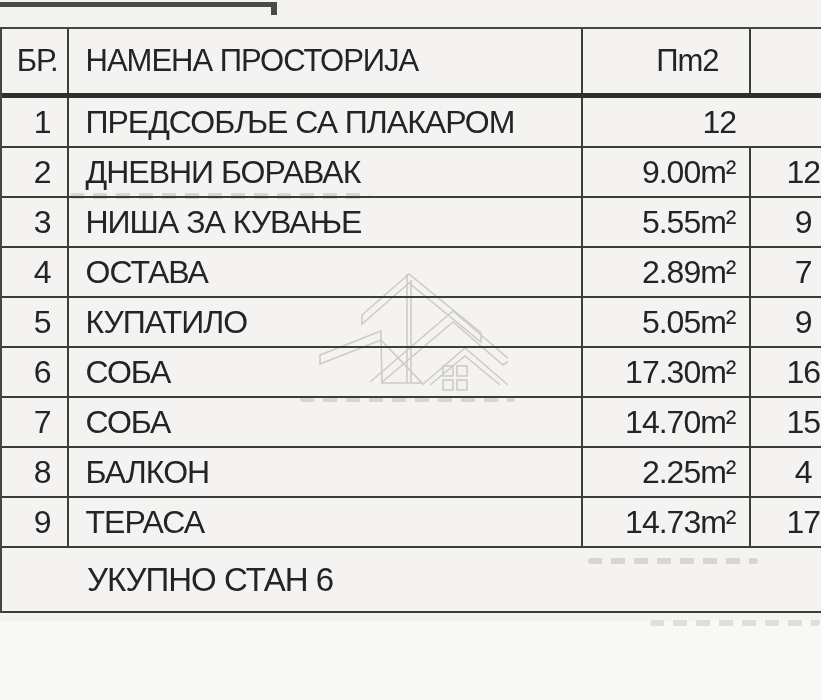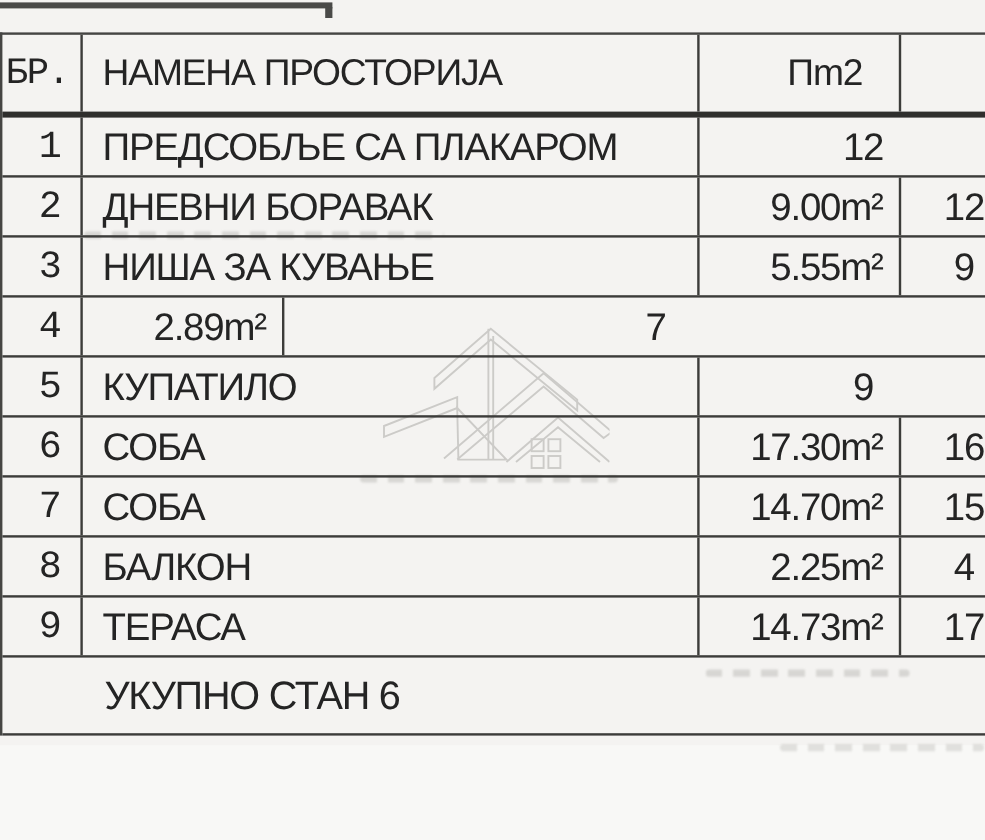--- a/index.html
+++ b/index.html
@@ -16,21 +16,21 @@
   
   .sheet-table{
     position:absolute; left:0; top:27px; width:854px;
     border-top:2px solid #454543; border-left:2px solid #454543;
     background:transparent;
   }
   .trow{display:flex; height:48px; border-bottom:2.5px solid #3c3c3a;}
   .trow.header{height:64px; border-bottom:5px solid #2f2f2d;}
   .trow.total{height:63px;}
   .cell{display:flex; align-items:center; box-sizing:border-box; overflow:hidden; white-space:nowrap;}
-  .c-num {width:66.5px; border-right:2.5px solid #3c3c3a; justify-content:flex-end; padding-right:16px;font-family:Liberation Mono, monospace;}
+  .c-num {width:66.5px; border-right:2.5px solid #3c3c3a; justify-content:flex-end; padding-right:16px;}
   .c-name{width:514px;  border-right:2.5px solid #3c3c3a; padding-left:17px;text-align:right;}
   .c-area{width:168px;  border-right:2.5px solid #3c3c3a; justify-content:flex-end; padding-right:13px;}
   .c-last{flex:1; justify-content:center;}
   .c-span{width:580.5px; padding-left:85px;}        
   .c-area-open{border-right:none;}                  
   .trow .cell{font-size:32px; letter-spacing:-1px;}
   .trow.header .cell{font-size:31px;}
   .trow.header .c-num{padding-right:9px;}
   .trow.header .c-area{padding-right:30px;}
   .trow.total .cell{font-weight:normal; font-size:33px;}
@@ -104,27 +104,29 @@
 
     <div class="trow">
       <div class="cell c-num">3</div>
       <div class="cell c-name">НИША ЗА КУВАЊЕ</div>
       <div class="cell c-area">5.55m²</div>
       <div class="cell c-last">9</div>
     </div>
 
     <div class="trow">
       <div class="cell c-num">4</div>
+      <div class="cell c-name">ОСТАВА</div>
       <div class="cell c-area">2.89m²</div>
       <div class="cell c-last">7</div>
     </div>
 
     <div class="trow">
       <div class="cell c-num">5</div>
       <div class="cell c-name">КУПАТИЛО</div>
+      <div class="cell c-area">5.05m²</div>
       <div class="cell c-last">9</div>
     </div>
 
     <div class="trow">
       <div class="cell c-num">6</div>
       <div class="cell c-name">СОБА</div>
       <div class="cell c-area">17.30m²</div>
       <div class="cell c-last">16</div>
     </div>
 

